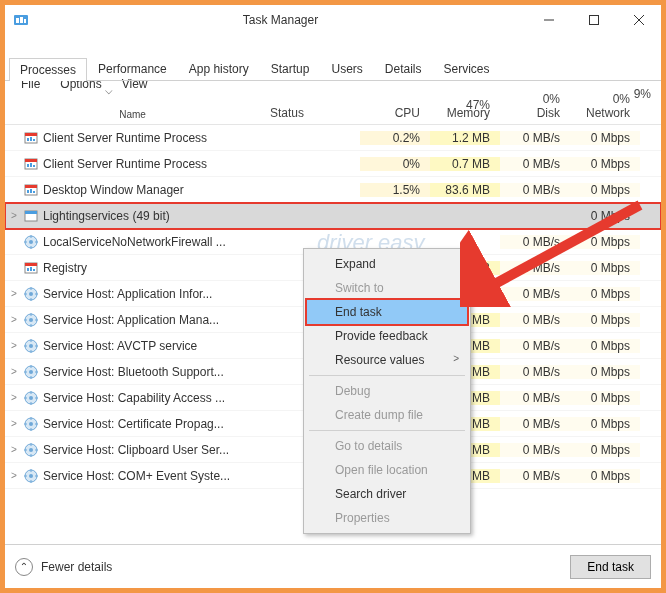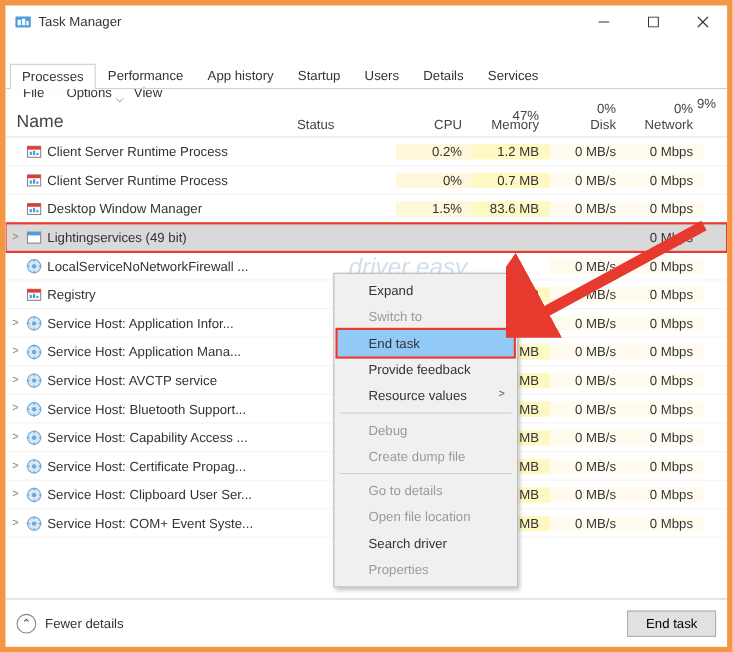--- a/index.html
+++ b/index.html
@@ -1,36 +1,36 @@
 <!DOCTYPE html>
 <html><head>
 <meta charset="utf-8">
 <style>
 * { box-sizing: border-box; margin: 0; padding: 0; font-family: "Segoe UI", Tahoma, sans-serif; }
 body { background: #fff; width: 666px; height: 593px; position: relative; overflow: hidden; border: 5px solid #f39745; }
 .window { width: 100%; height: 100%; display: flex; flex-direction: column; }
 
 .titlebar { display: flex; align-items: center; height: 30px; padding: 0 0 0 8px; }
 .titlebar-icon { width: 16px; height: 16px; margin-right: 6px; }
-.titlebar-title { font-size: 12px; color: #333; flex: 1; }
+.titlebar-title { font-size: 12px; color: #333; flex: 1; text-align: center; }
 .win-btns { display: flex; }
 .win-btn { width: 45px; height: 30px; display: flex; align-items: center; justify-content: center; color: #666; font-size: 12px; }
 .win-btn svg { width: 10px; height: 10px; }
 
 .menubar { display: flex; padding: 2px 6px; height: 22px; }
 .menu-item { font-size: 12px; color: #333; padding: 2px 10px; margin-top: 38px; }
 
 .tabbar { display: flex; border-bottom: 1px solid #d0d0d0; padding: 0 4px; height: 24px; }
 .tab { font-size: 12px; color: #333; padding: 4px 10px; border: 1px solid transparent; border-bottom: none; position: relative; }
 .tab.selected { border-color: #d0d0d0; background: #fff; top: 1px; }
 
 .content { flex: 1; display: flex; flex-direction: column; overflow: hidden; }
 
 .list-header { display: flex; border-bottom: 1px solid #e5e5e5; height: 44px; align-items: flex-end; position: relative; }
-.col-name { width: 255px; padding: 0 10px 4px; font-size: 16px; color: #444; }
+.col-name { width: 255px; padding: 0 10px 4px; font-size: 10px; color: #444; text-align: center; }
 .col-status { width: 100px; padding: 0 10px 4px; font-size: 12px; color: #444; }
 .col-num { width: 70px; text-align: right; padding: 0 10px 4px; font-size: 12px; color: #444; }
 .col-header-top { position: absolute; font-size: 12px; color: #444; text-align: right; }
 .sort-ind { position: absolute; left: 100px; top: 4px; font-size: 10px; color: #666; }
 
 .rows { flex: 1; overflow: hidden; }
 .row { display: flex; height: 26px; align-items: center; font-size: 12px; color: #333; border-bottom: 1px solid #f4f4f4; }
 .row .exp { width: 18px; text-align: center; color: #888; font-size: 10px; }
 .row .icon { width: 16px; height: 16px; margin-right: 4px; display: inline-flex; align-items: center; justify-content: center; }
 .row .name { width: 237px; display: flex; align-items: center; padding-left: 0; overflow: hidden; white-space: nowrap; }

